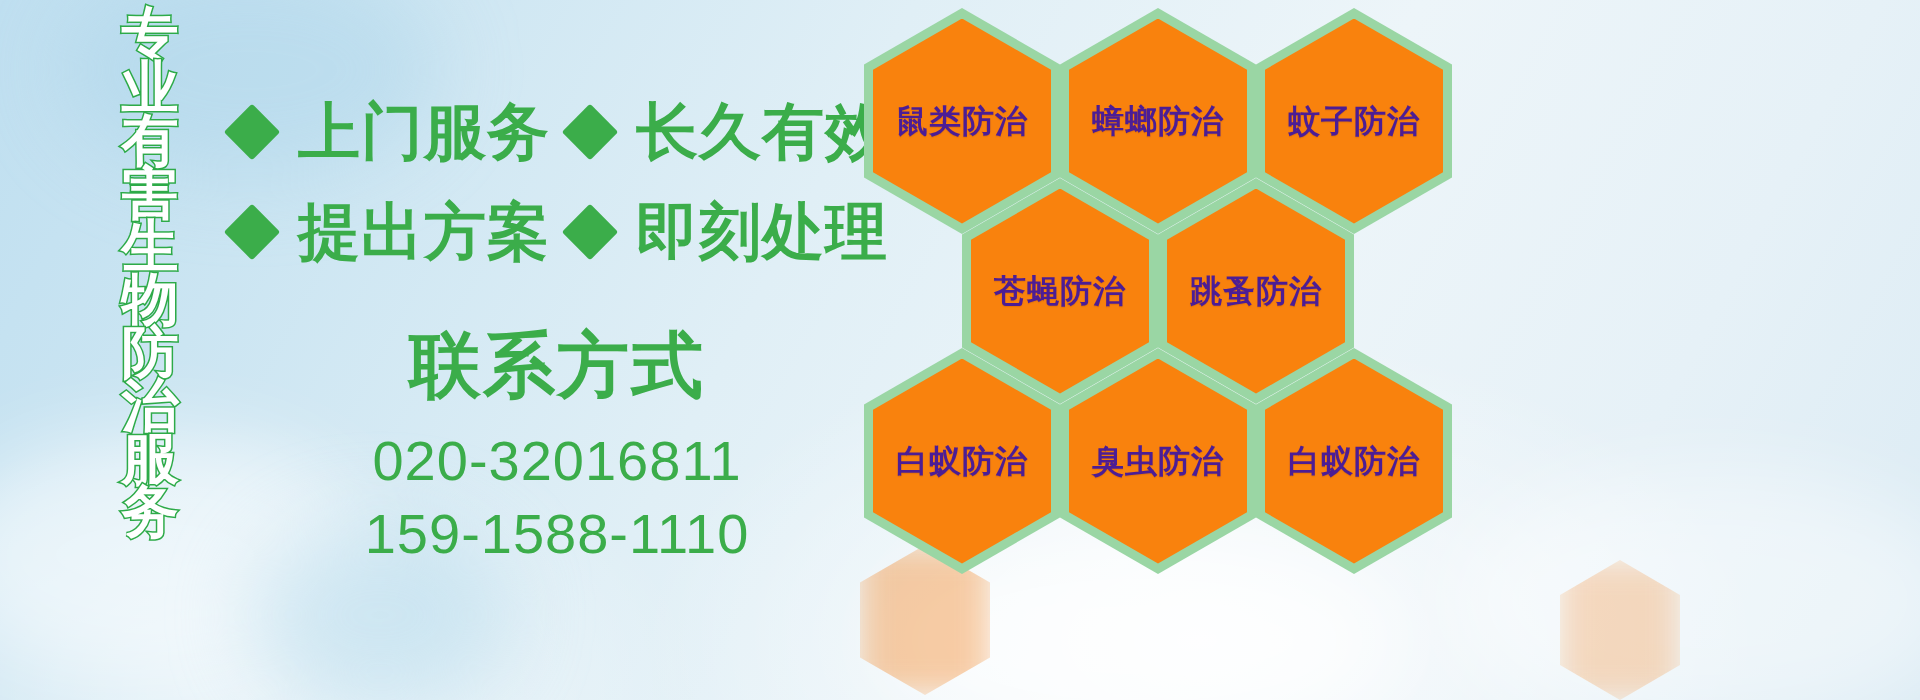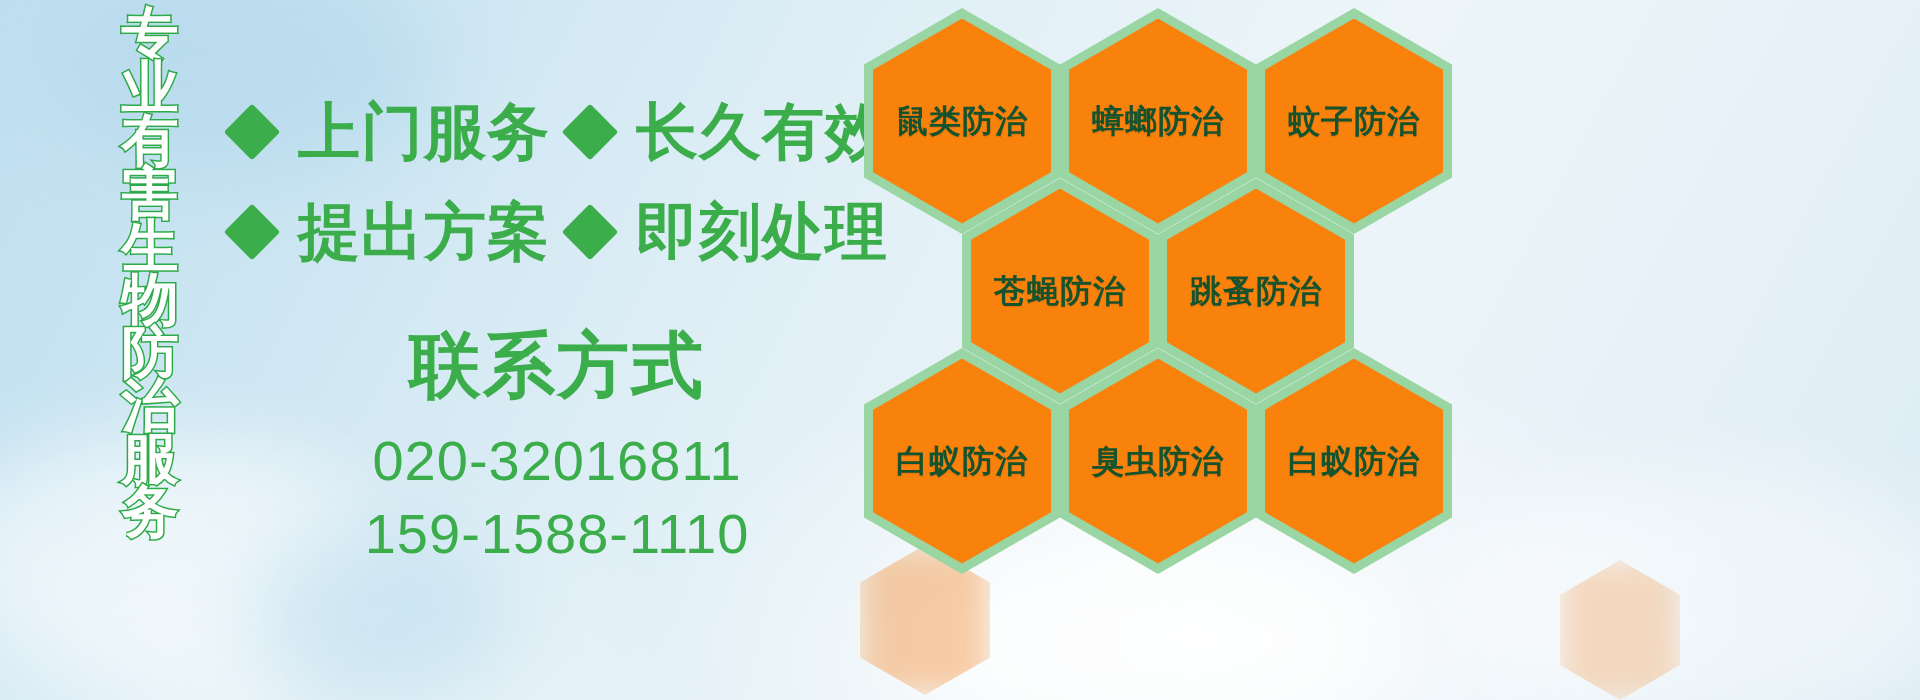--- a/index.html
+++ b/index.html
@@ -69,21 +69,21 @@
     clip-path:polygon(50% 0%, 100% 25%, 100% 75%, 50% 100%, 0% 75%, 0% 25%);
     display:flex; align-items:center; justify-content:center;
   }
   .hex .inner {
     width:178px; height:205px;
     background:#f9820d;
     clip-path:polygon(50% 0%, 100% 25%, 100% 75%, 50% 100%, 0% 75%, 0% 25%);
     display:flex; align-items:center; justify-content:center;
   }
   .hex .hlabel {
-    color:#14532d; font-size:32px; font-weight:bold;
+    color:#4c1d95; font-size:32px; font-weight:bold;
     letter-spacing:1px; white-space:nowrap; line-height:1;
     text-shadow:0 1px 1px rgba(160,70,0,.25);
   }
   
   .hex.h1 { left:2px;   top:8px; }
   .hex.h2 { left:198px; top:8px; }
   .hex.h3 { left:394px; top:8px;text-align:right; }
   
   .hex.h4 { left:100px; top:178px; }
   .hex.h5 { left:296px; top:178px; }

